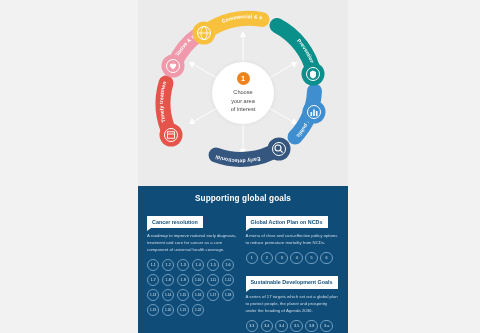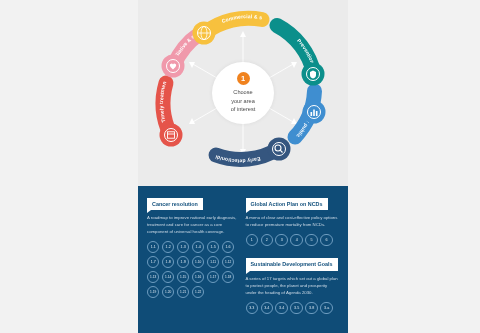--- a/index.html
+++ b/index.html
@@ -207,20 +207,21 @@
         <div class="hub-badge">1</div>
         <div class="hub-text">
           <div>Choose</div>
           <div>your area</div>
           <div>of interest</div>
         </div>
       </div>
     </div>
 
     <div id="panel">
+      <div id="panel-title">Supporting global goals</div>
 
       <div class="cols">
 
         <div class="col-left">
           <div class="tab">Cancer resolution</div>
           <div class="desc">A roadmap to improve national early diagnosis, treatment and care for cancer as a core component of universal health coverage.</div>
           <div class="badges">
               <div class="badge">1.1</div>
               <div class="badge">1.2</div>
               <div class="badge">1.3</div>

